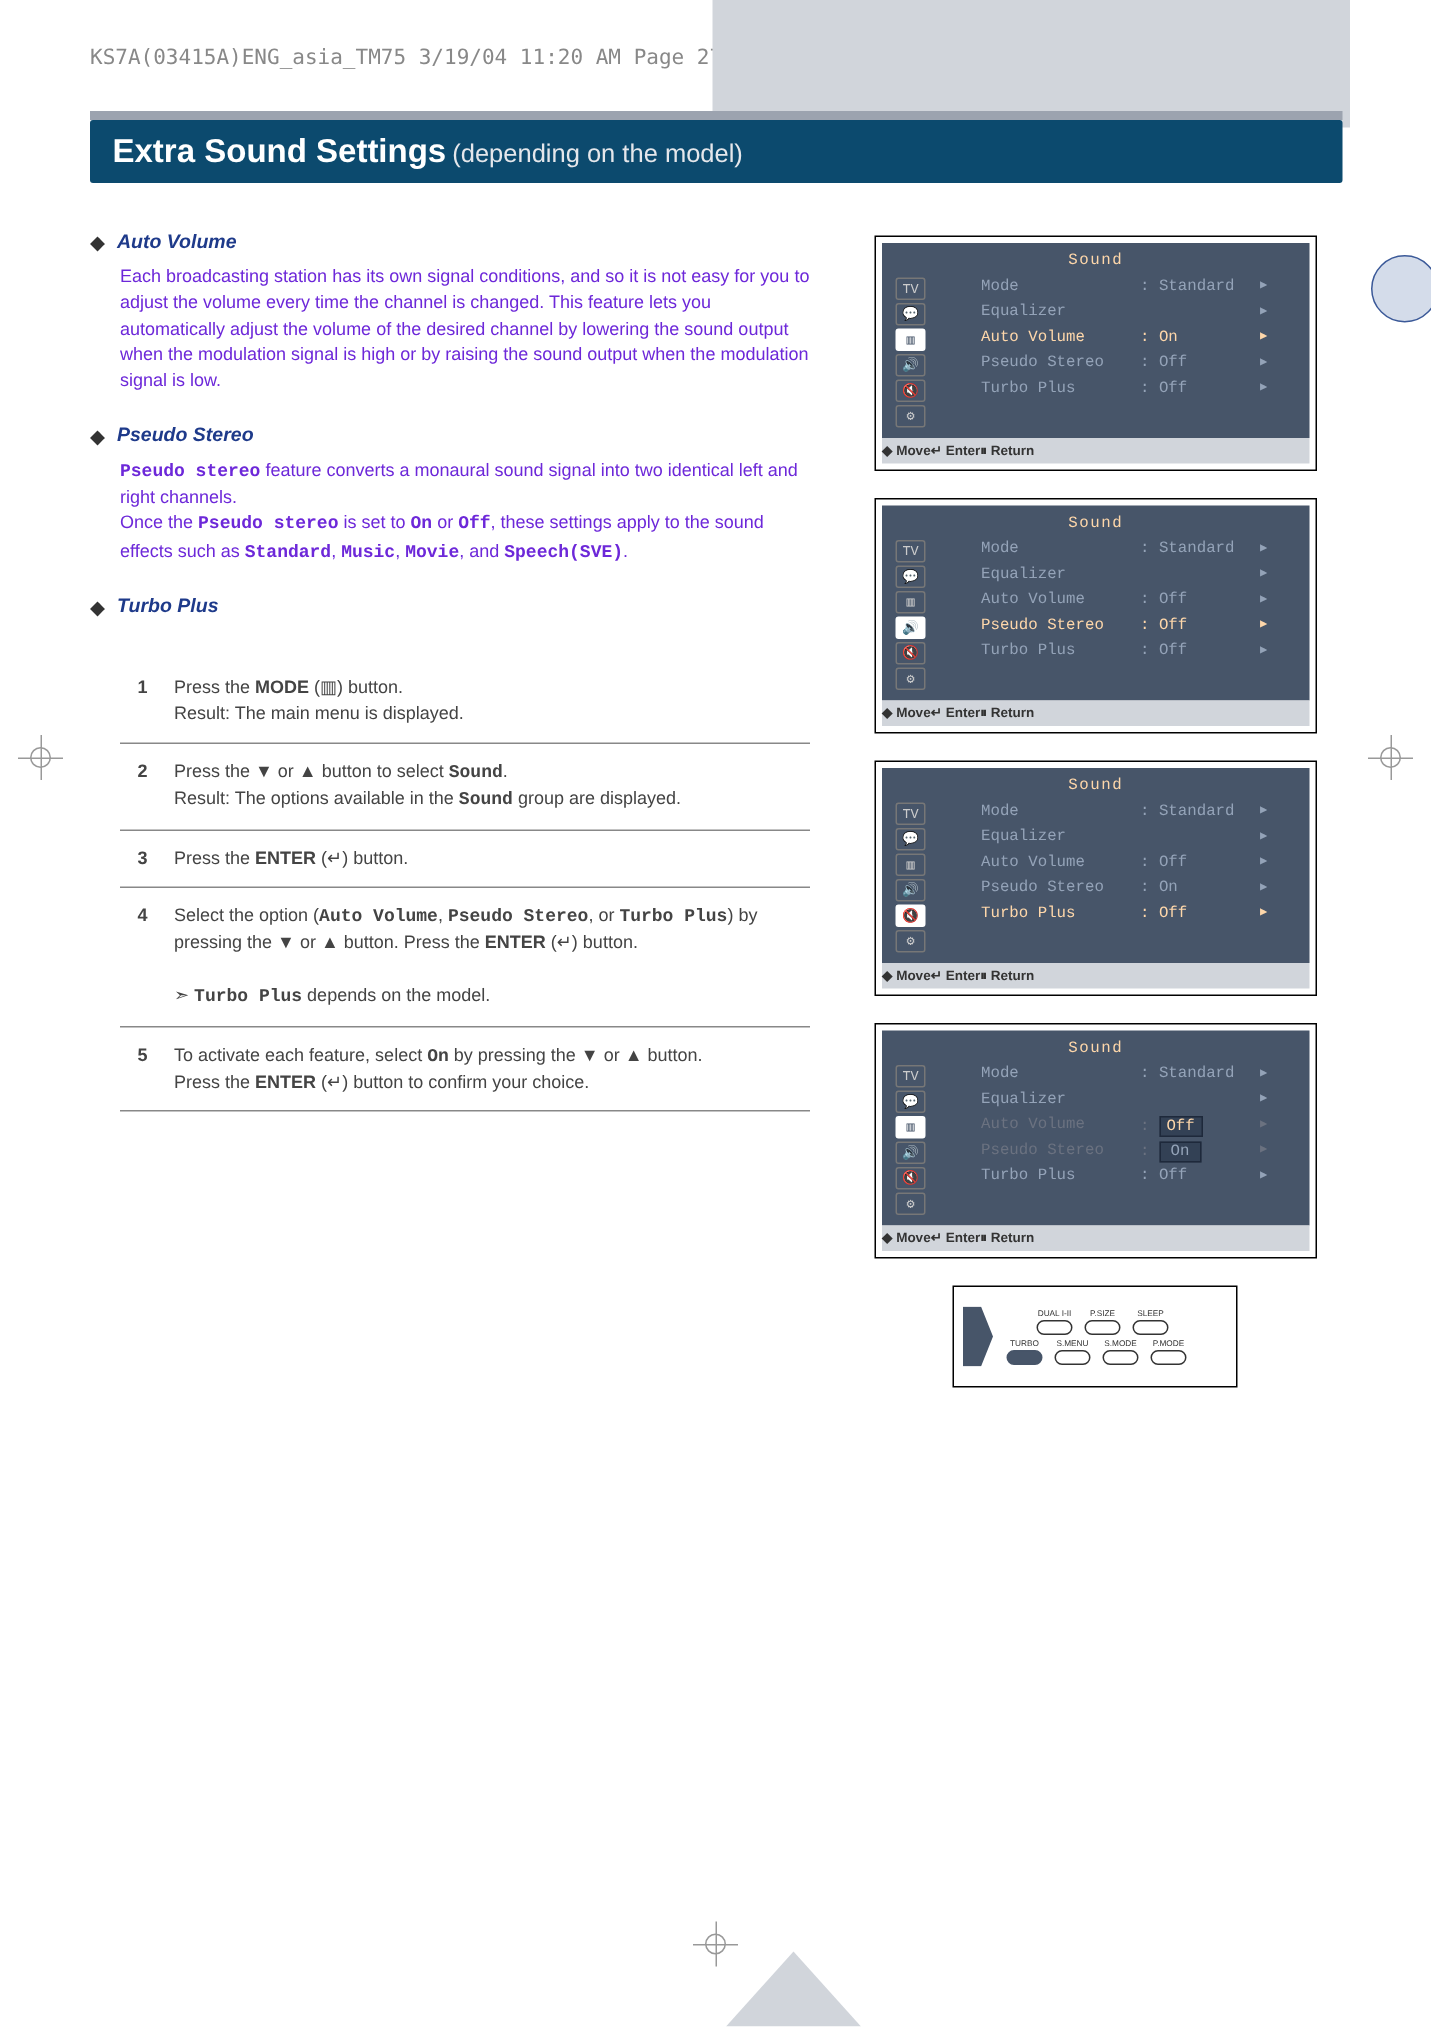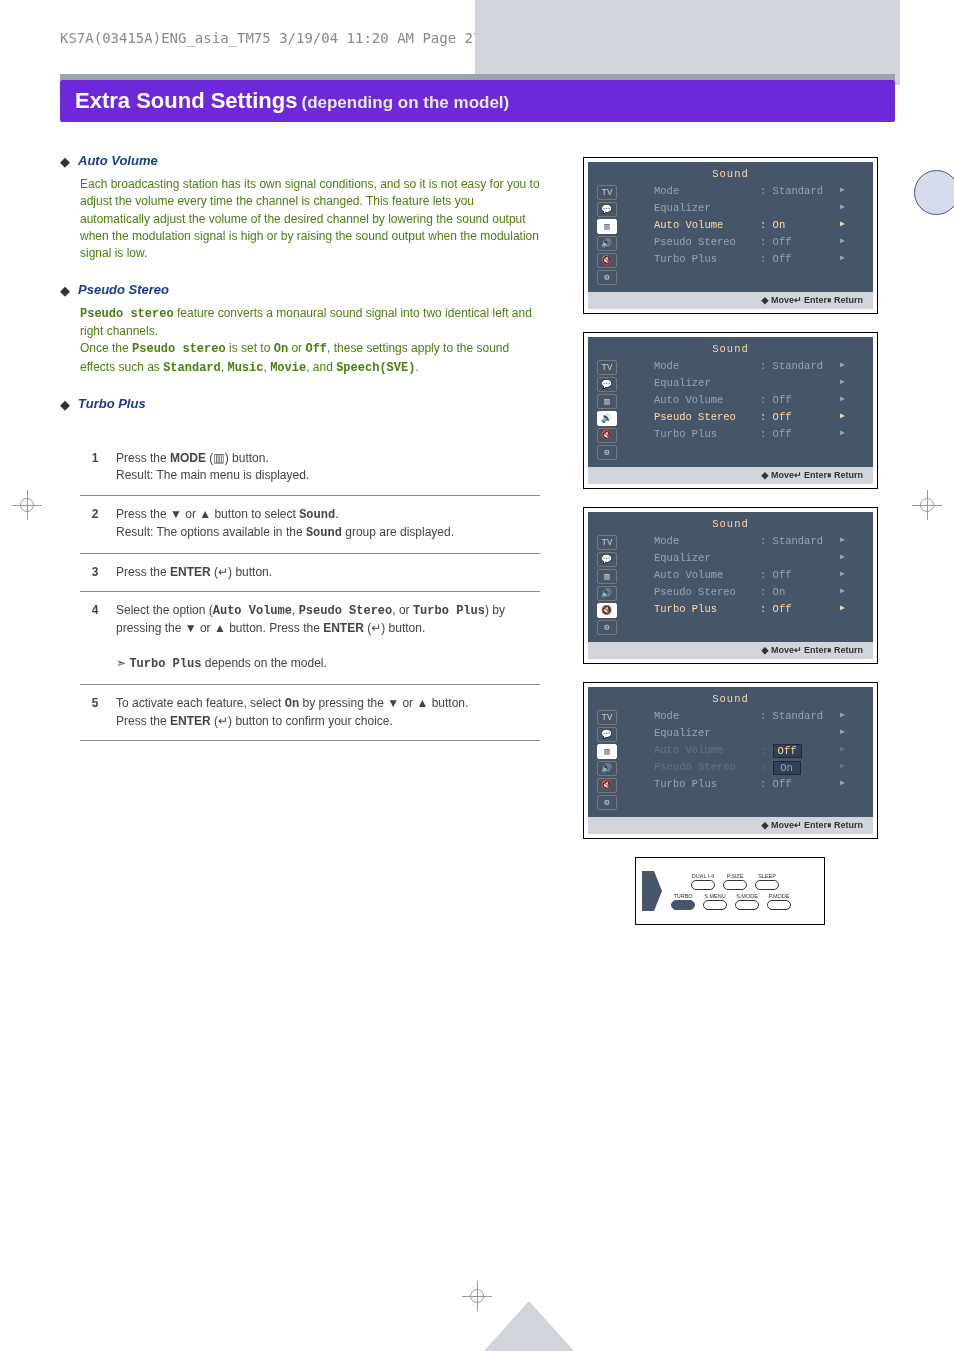--- a/index.html
+++ b/index.html
@@ -25,51 +25,51 @@
   .header-line .cross::after{width:1px;height:22px;left:10px;}
   .header-line .cc{position:absolute;width:10px;height:10px;border:1px solid #888;border-radius:50%;top:5px;left:5px;}
 
   .page-wrap {
     position: absolute;
     top: 80px;
     left: 60px;
     width: 835px;
   }
   .title-bar {
-    background: #6d28d9;
+    background: #0c4a6e;
     color: #fff;
     padding: 8px 15px;
     border-radius: 2px;
     display: flex;
     align-items: baseline;
     position: relative;
   }
   .title-bar::before {
     content:'';
     position:absolute;
     top:-6px; left:0; right:0; height:6px;
     background:#9ca3af;
   }
   .title-bar .t1 { font-weight: 900; font-size: 22px; }
-  .title-bar .t2 { font-weight: 700; font-size: 17px; margin-left: 4px; color:#e5e7eb; }
+  .title-bar .t2 { font-weight: 400; font-size: 17px; margin-left: 4px; color:#e5e7eb; }
   .grey-block { position:absolute; top:-80px; left:415px; width:425px; height:85px; background:#d1d5db; }
 
   .content-cols {
     display: flex;
     margin-top: 30px;
     gap: 25px;
   }
   .left-col { width: 480px; font-size: 12px; line-height: 1.45; color:#333; }
   .right-col { width: 330px; padding-top: 5px; }
 
   .para-block { margin-bottom: 18px; }
   .para-title { display:flex; align-items:flex-start; margin-bottom:4px; }
   .para-title .diamond { font-size:13px; margin-right:8px; margin-top:1px;}
   .para-title .txt { font-weight:700; font-style:italic; font-size:13px; color:#1e3a8a;}
-  .para-body { margin-left: 20px; color:#4d7c0f;}
+  .para-body { margin-left: 20px; color:#6d28d9;}
   .para-body .mono { font-family:'Courier New',monospace; font-weight:bold; font-size:12px; }
 
   .tv-panel {
     border: 1px solid #000;
     background: #fff;
     margin-bottom: 18px;
     padding: 4px;
     width: 295px;
     margin-left: 18px;
   }
@@ -90,21 +90,21 @@
   .tv-left-icons { width: 30px; display:flex; align-items:center; justify-content:center;}
   .tv-icon-box { width:20px; height:15px; border:1px solid #777; border-radius:2px; display:flex; align-items:center; justify-content:center; font-size:9px;}
   .tv-icon-box.active { background:#fff; color:#475569; border-color:#fff;}
   .tv-label { flex:1; padding-left:6px; color:#94a3b8;margin-left:26px;}
   .tv-val { width:80px; color:#94a3b8;}
   .tv-arrow { width:12px; color:#94a3b8; font-size:8px;}
   .tv-row.hi .tv-label, .tv-row.hi .tv-val, .tv-row.hi .tv-arrow { color:#fed7aa; }
   .tv-row.dim .tv-label, .tv-row.dim .tv-val, .tv-row.dim .tv-arrow { color:#6b7280; }
   .tv-foot {
     background:#d1d5db; color:#333; font-size:9px;
-    display:flex; justify-content:flex-end; padding:3px 10px;
+    display:flex; justify-content:flex-start; padding:3px 0;
     font-family:Arial,sans-serif; font-weight:bold;
   }
   .val-box { background:#334155; border:1px solid #1e293b; padding:0 4px; color:#fed7aa; display:inline-block; min-width:28px; text-align:center;}
 
   .bottom-table {
     margin-top: 25px;
     margin-left: 20px;
     width: 460px;
     font-size: 12px;
     color:#444;

